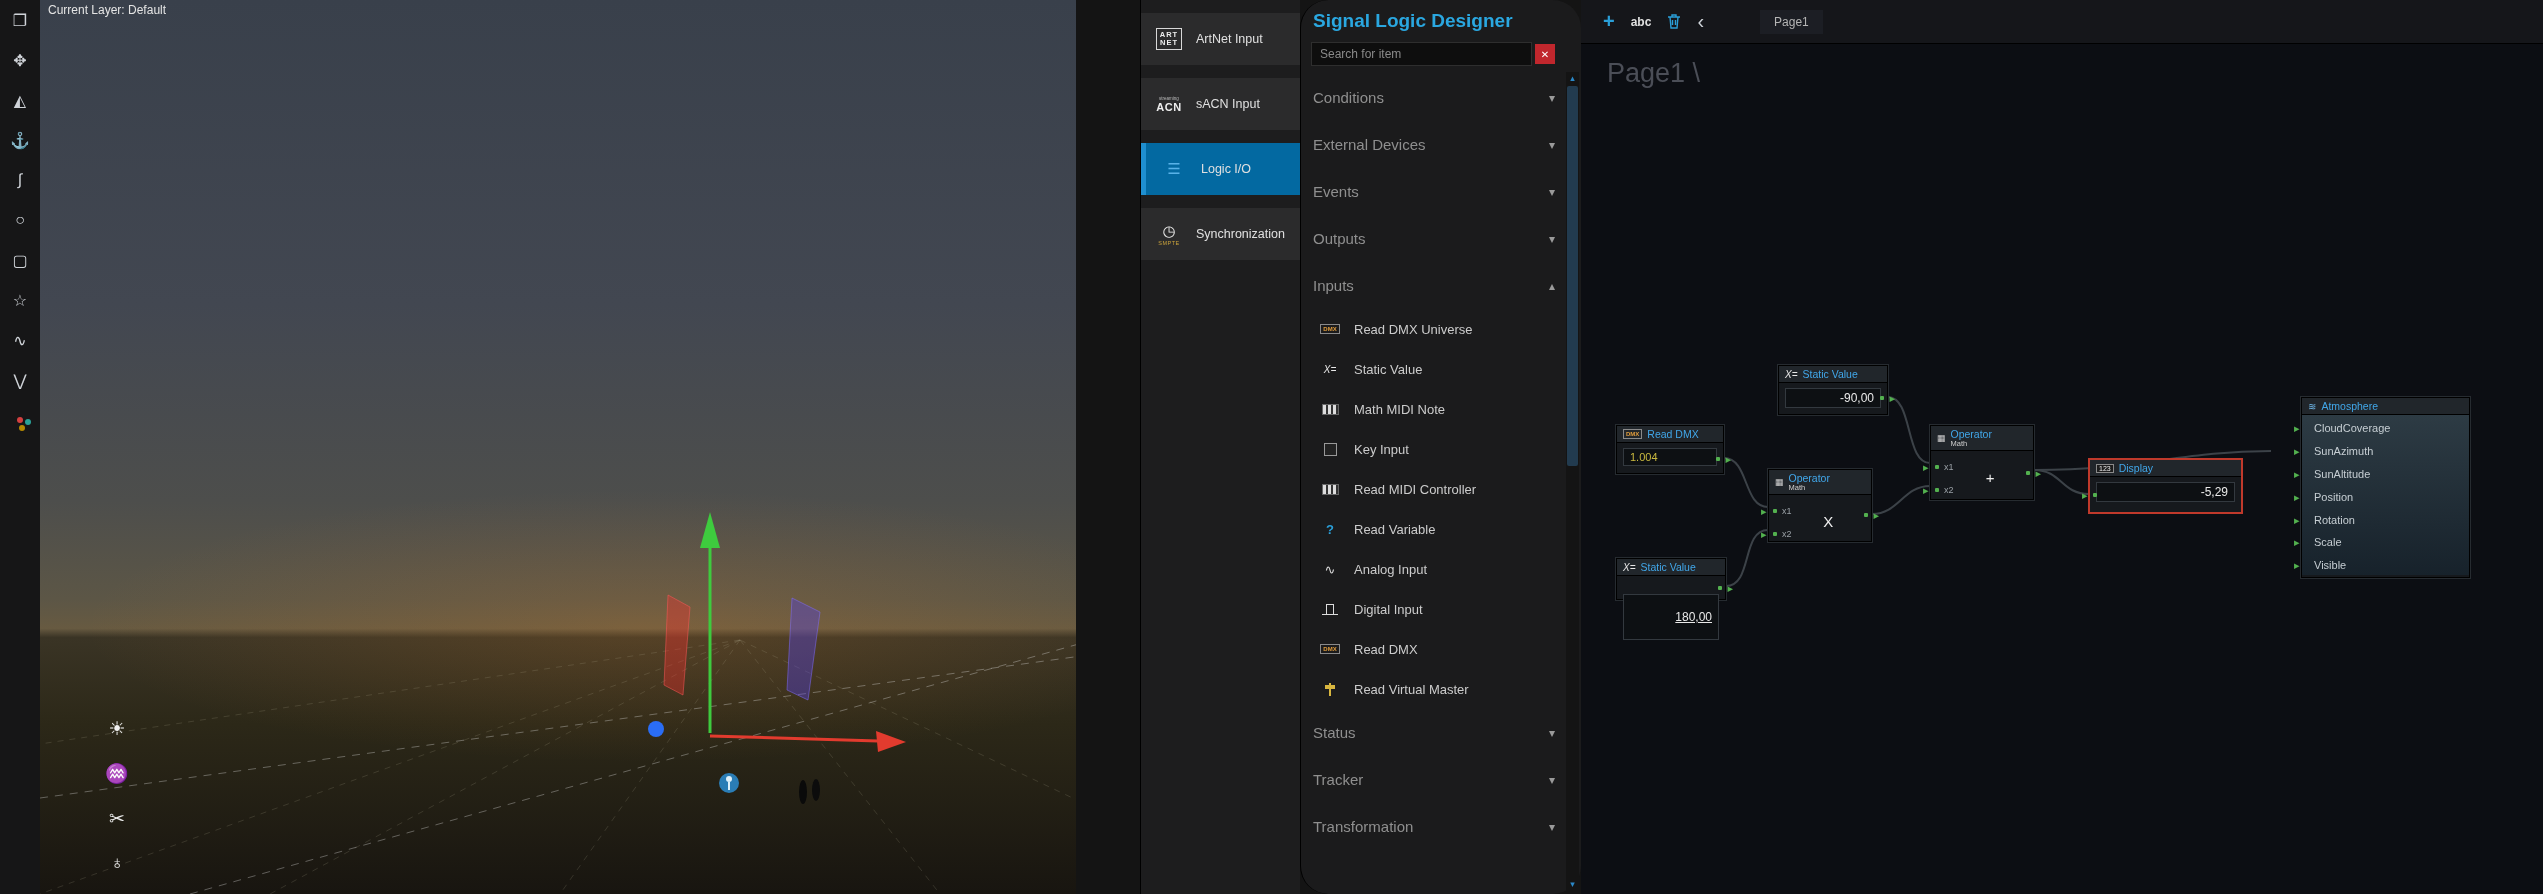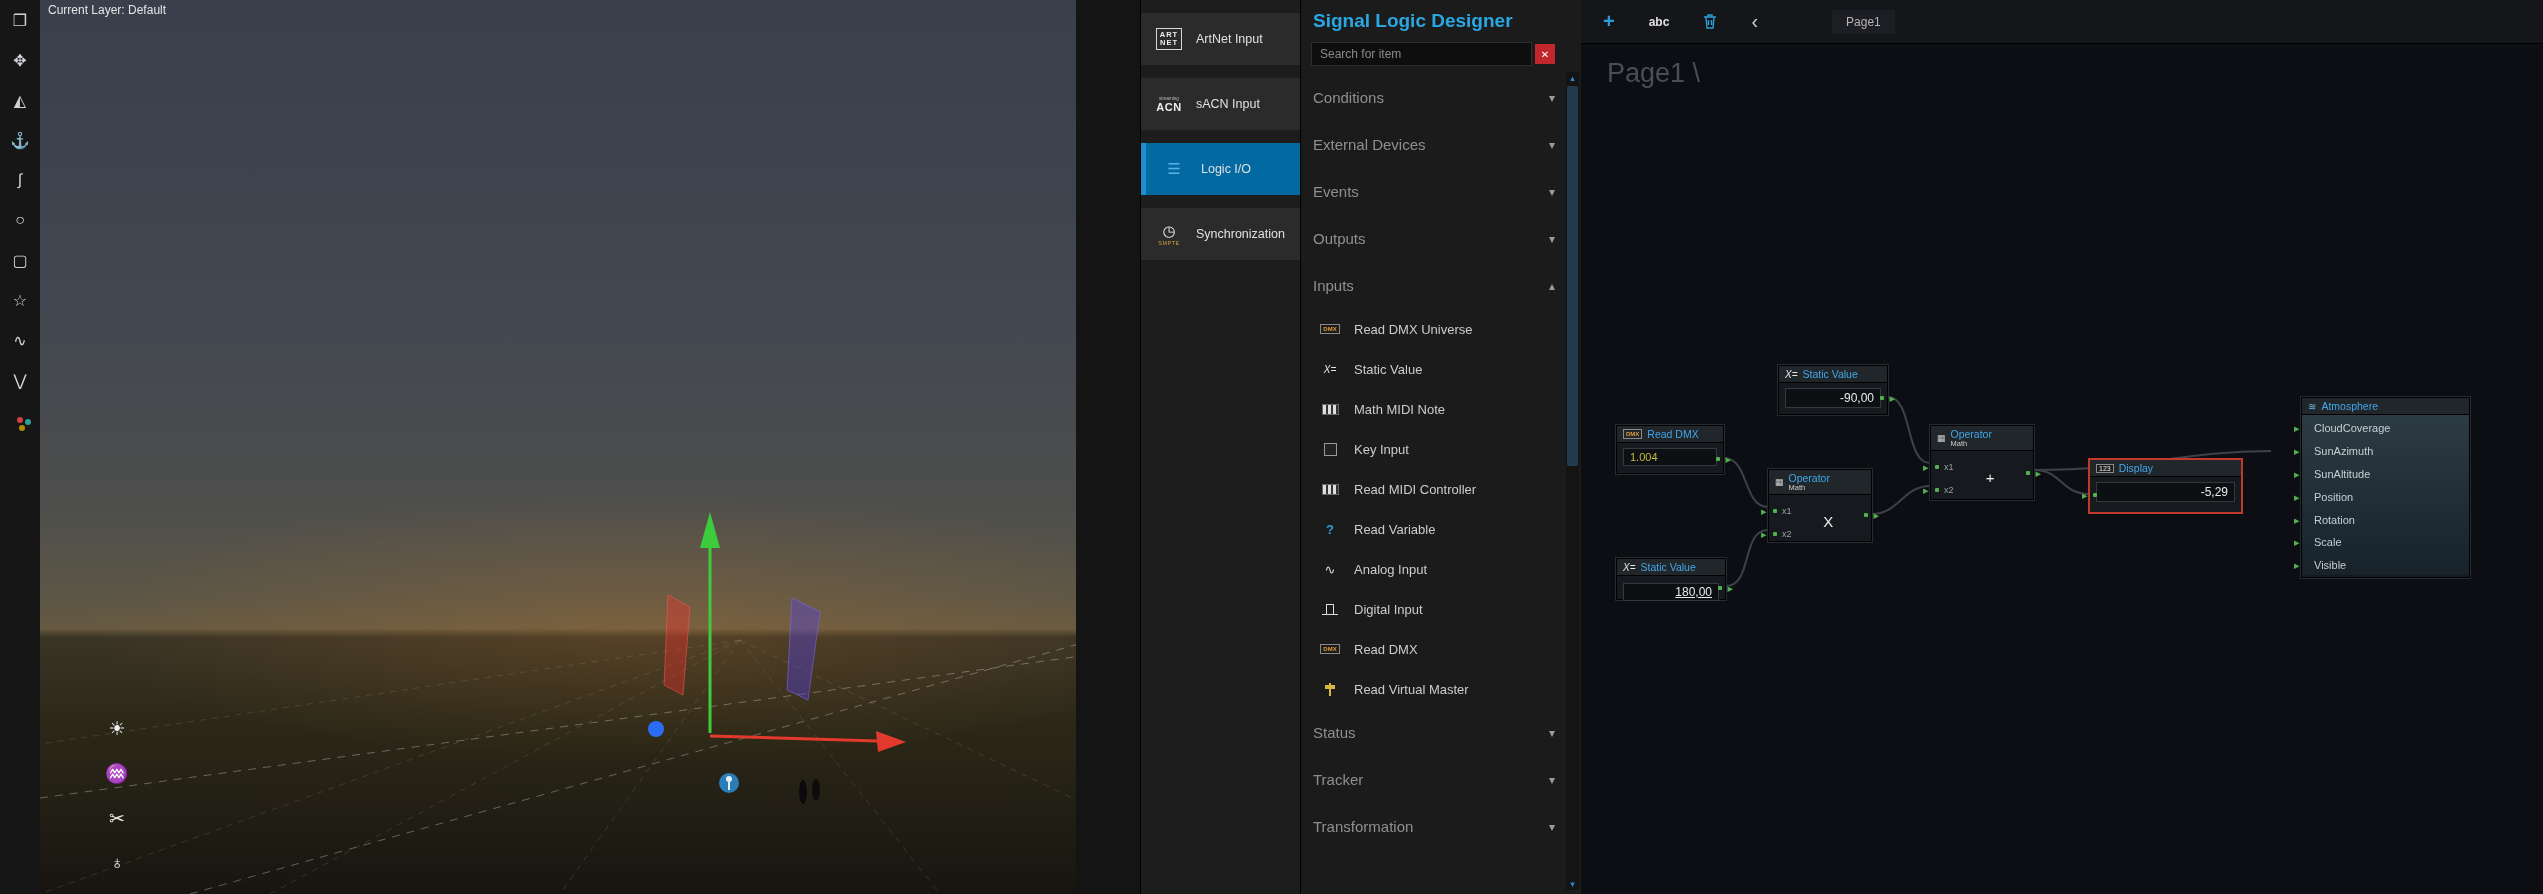--- a/index.html
+++ b/index.html
@@ -47,21 +47,21 @@
   .artnet-box { border:1.5px solid #d8d8d8; padding:2px 3px; text-align:center; }
   .artnet-box div { font-size:7.5px; font-weight:bold; color:#eee; letter-spacing:1px; line-height:1.05; }
   .sacn-top { font-size:4.5px; color:#bbb; }
   .sacn-main { font-size:11px; font-weight:bold; color:#eee; letter-spacing:.5px; }
   .g-logic{ color:#58b2e8; font-size:15px; } .g-logic::before{content:"☰"}
   .g-clock{ color:#e6e6e6; font-size:15px; } .g-clock::before{content:"◷"}
   .sync-sub { font-size:5.5px; color:#c9a23c; letter-spacing:.5px; }
 
   
   .designer { position:absolute; left:1300px; top:0; width:281px; height:894px; background:#1b1b1c;
-              border-left:1px solid #000; }
+              border-left:1px solid #000;border-radius:28px; }
   .designer-title { padding:10px 12px 8px 12px; color:#2aa7e0; font-size:19px; font-weight:600; }
   .search-row { display:flex; align-items:center; margin:2px 26px 8px 10px; gap:3px; }
   .search-input { flex:1; height:24px; background:#0e0e0e; border:1px solid #2e2e2e; color:#bdbdbd;
                   font-size:12px; padding:0 8px; outline:none; font-family:"Liberation Sans",sans-serif; }
   .search-input::placeholder { color:#8a8a8a; }
   .search-clear { width:20px; height:20px; background:#c1272d; color:#fff; display:flex; align-items:center;
                   justify-content:center; font-size:10px; cursor:pointer; }
   .g-close::before{content:"✕"}
   .cat-header { height:47px; display:flex; align-items:center; justify-content:space-between;
                 padding:0 26px 0 12px; color:#8f8f8f; font-size:15px; cursor:pointer; }
@@ -87,21 +87,21 @@
   .dscroll { position:absolute; right:2px; top:72px; bottom:4px; width:13px; background:#141414; }
   .dscroll .arrow { position:absolute; left:0; width:13px; height:12px; color:#2a88c8; font-size:9px;
                     display:flex; align-items:center; justify-content:center; cursor:pointer; }
   .dscroll .arrow.up { top:0; } .dscroll .arrow.down { bottom:0; }
   .dscroll .thumb { position:absolute; left:1px; top:14px; width:11px; height:380px; background:#223b4f;
                     border-radius:2px; cursor:grab; }
 
   
   .editor { position:absolute; left:1581px; top:0; width:962px; height:894px; background:#0c0e13; }
   .editor-toolbar { height:44px; background:#15161a; border-bottom:1px solid #000; display:flex;
-                    align-items:center; padding-left:22px; gap:34px; }
+                    align-items:center; padding-left:22px; gap:16px; }
   .eico { cursor:pointer; display:flex; align-items:center; justify-content:center; }
   .g-plus { color:#2a9fd8; font-size:20px; font-weight:bold; } .g-plus::before{content:"+"}
   .abc-label { color:#e0e0e0; font-size:12px; font-weight:bold; cursor:pointer; }
   .g-back { color:#cfd4da; font-size:20px; } .g-back::before{content:"‹"}
   .page-tab { margin-left:40px; padding:5px 14px; background:#1c1e24; color:#b5b5b5; font-size:12px; cursor:pointer; }
   .canvas { position:relative; width:962px; height:850px; }
   .page-title { position:absolute; left:26px; top:14px; font-size:27px; color:#4b4e57; z-index:1; }
   .wires { position:absolute; inset:0; z-index:1; }
   .wires path { stroke:#3c4248; stroke-width:2; fill:none; }
 
@@ -449,21 +449,21 @@
         </div>
         <span class="port out" style="top:42px;"></span>
         <span class="pin-dot" style="right:3px; top:45px;"></span>
       </div>
 
       <div class="node" style="left:35px; top:514px; width:110px; height:42px;">
         <div class="node-header">
           <span class="hic ic-xeq"></span>
           <span class="node-title">Static Value</span>
         </div>
-        <div class="value-box" style="margin:7px 6px; padding:1px 6px;text-decoration:underline;">180,00</div>
+        <div class="value-box" style="margin:18px 6px; padding:15px 6px;text-decoration:underline;">180,00</div>
         <span class="port out" style="top:24px;"></span>
         <span class="pin-dot" style="right:3px; top:27px;"></span>
       </div>
 
       <div class="node selected" style="left:508px; top:415px; width:153px; height:54px;">
         <div class="node-header">
           <span class="hic ic-123"></span>
           <span class="node-title">Display</span>
         </div>
         <div class="value-box">-5,29</div>

